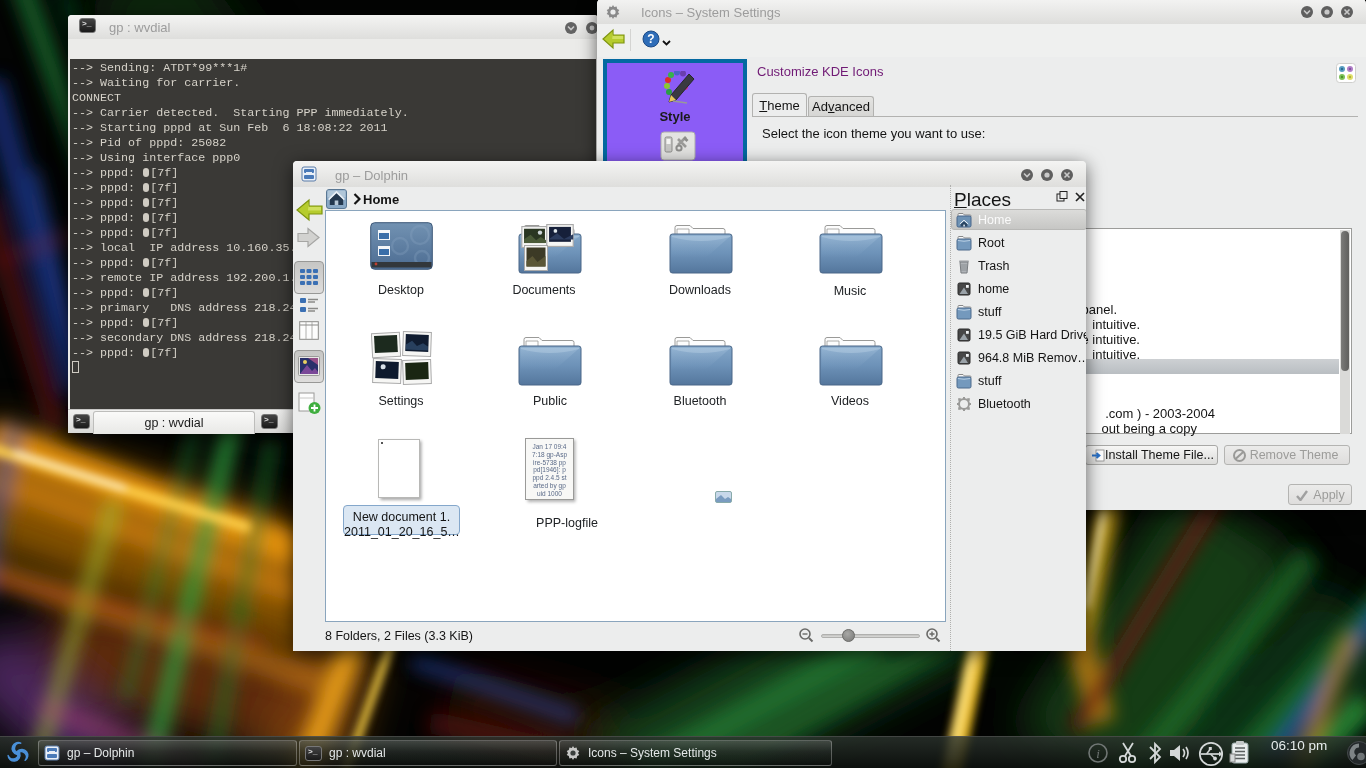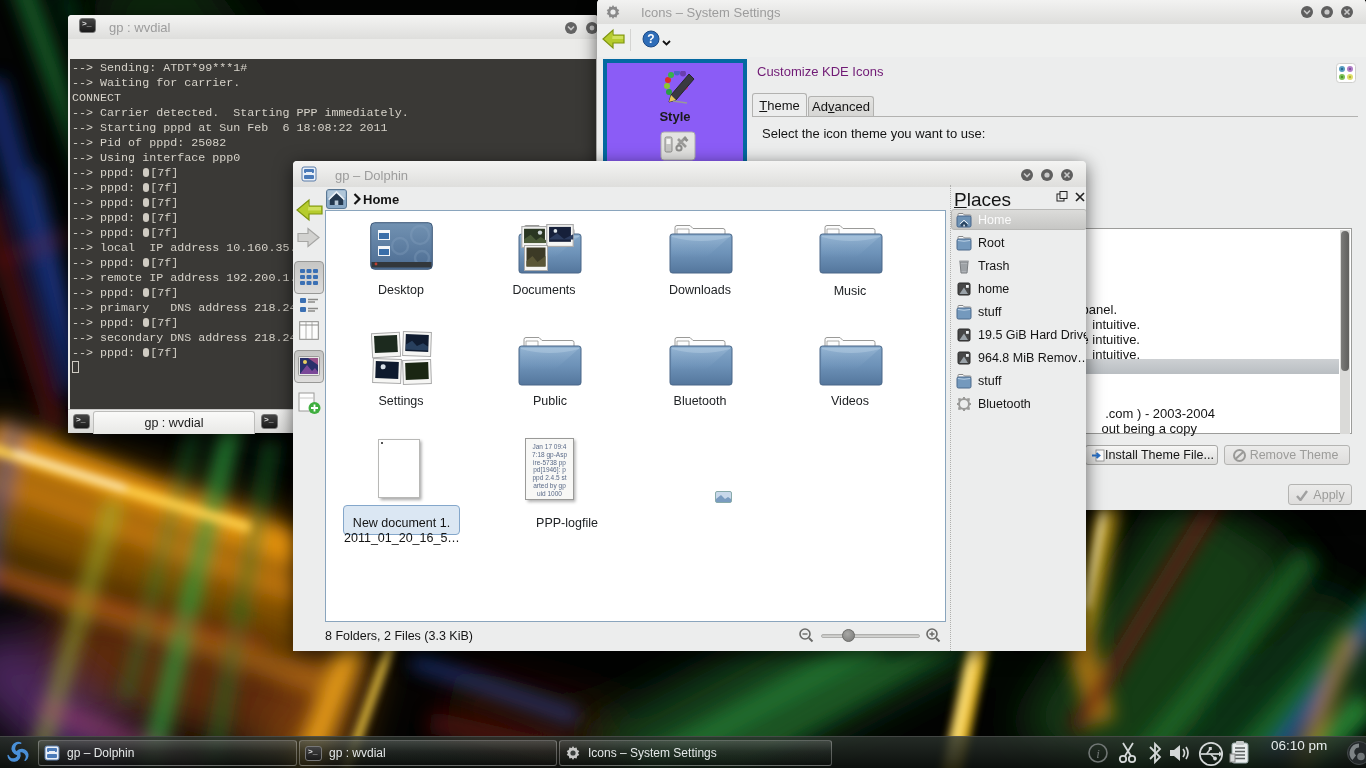--- a/index.html
+++ b/index.html
@@ -484,21 +484,21 @@
       <use href="#folder"></use>
     </svg>
  <div class="ilabel" style="left:359px;top:233px">Bluetooth</div>
  <svg style="position:absolute;left:526px;top:173px" width="64" height="52">
       <use href="#folder"></use>
     </svg>
  <div class="ilabel" style="left:509px;top:233px">Videos</div>
  <div style="position:absolute;left:85px;top:278px;width:42px;height:59px;background:#fff;border:1px solid #b8b8b6;box-shadow:1.5px 2px 3px rgba(0,0,0,.35)">
       <div style="width:2px;height:2px;background:#555;margin:2px"></div>
     </div>
- <div style="position:absolute;left:50px;top:344px;width:117px;height:30px;background:#dbe7f3;border:1px solid #84a7cb;border-radius:4px;font-size:12.5px;color:#141414;text-align:center;line-height:14.5px;padding-top:10px">New document 1.<br>2011_01_20_16_5…</div>
+ <div style="position:absolute;left:50px;top:344px;width:117px;height:30px;background:#dbe7f3;border:1px solid #84a7cb;border-radius:4px;font-size:12.5px;color:#141414;text-align:center;line-height:14.5px;padding-top:4px">New document 1.<br>2011_01_20_16_5…</div>
  <div style="position:absolute;left:232px;top:277px;width:49px;height:62px;background:#f8f8f6;border:1px solid #9a9a98;box-shadow:1.5px 2px 3px rgba(0,0,0,.3);font-size:6.5px;color:#5a6a88;text-align:center;line-height:7.8px;padding-top:4px">Jan 17 09:4<br>7:18 gp-Asp<br>ire-5738 pp<br>pd[1946]: p<br>ppd 2.4.5 st<br>arted by gp<br>uid 1000</div>
  <div class="ilabel" style="left:226px;top:355px">PPP-logfile</div>
  <svg style="position:absolute;left:422px;top:330px" width="17" height="14" viewBox="0 0 17 14">
       <rect x="0.5" y="0.5" width="16" height="11" rx="1.5" fill="#c8d8ea" stroke="#8aa"></rect>
       <path d="M1 8l5-4 4 4 3-2 3 2v3H1z" fill="#7a9cc0"></path>
     </svg>
 
  <div style="position:absolute;left:32px;top:468px;font-size:12.5px;color:#141414">8 Folders, 2 Files (3.3 KiB)</div>
  <svg style="position:absolute;left:505px;top:466px" width="16" height="16" viewBox="0 0 16 16">
       <circle cx="7" cy="7" r="5" fill="none" stroke="#6a6a68" stroke-width="1.6"></circle>

